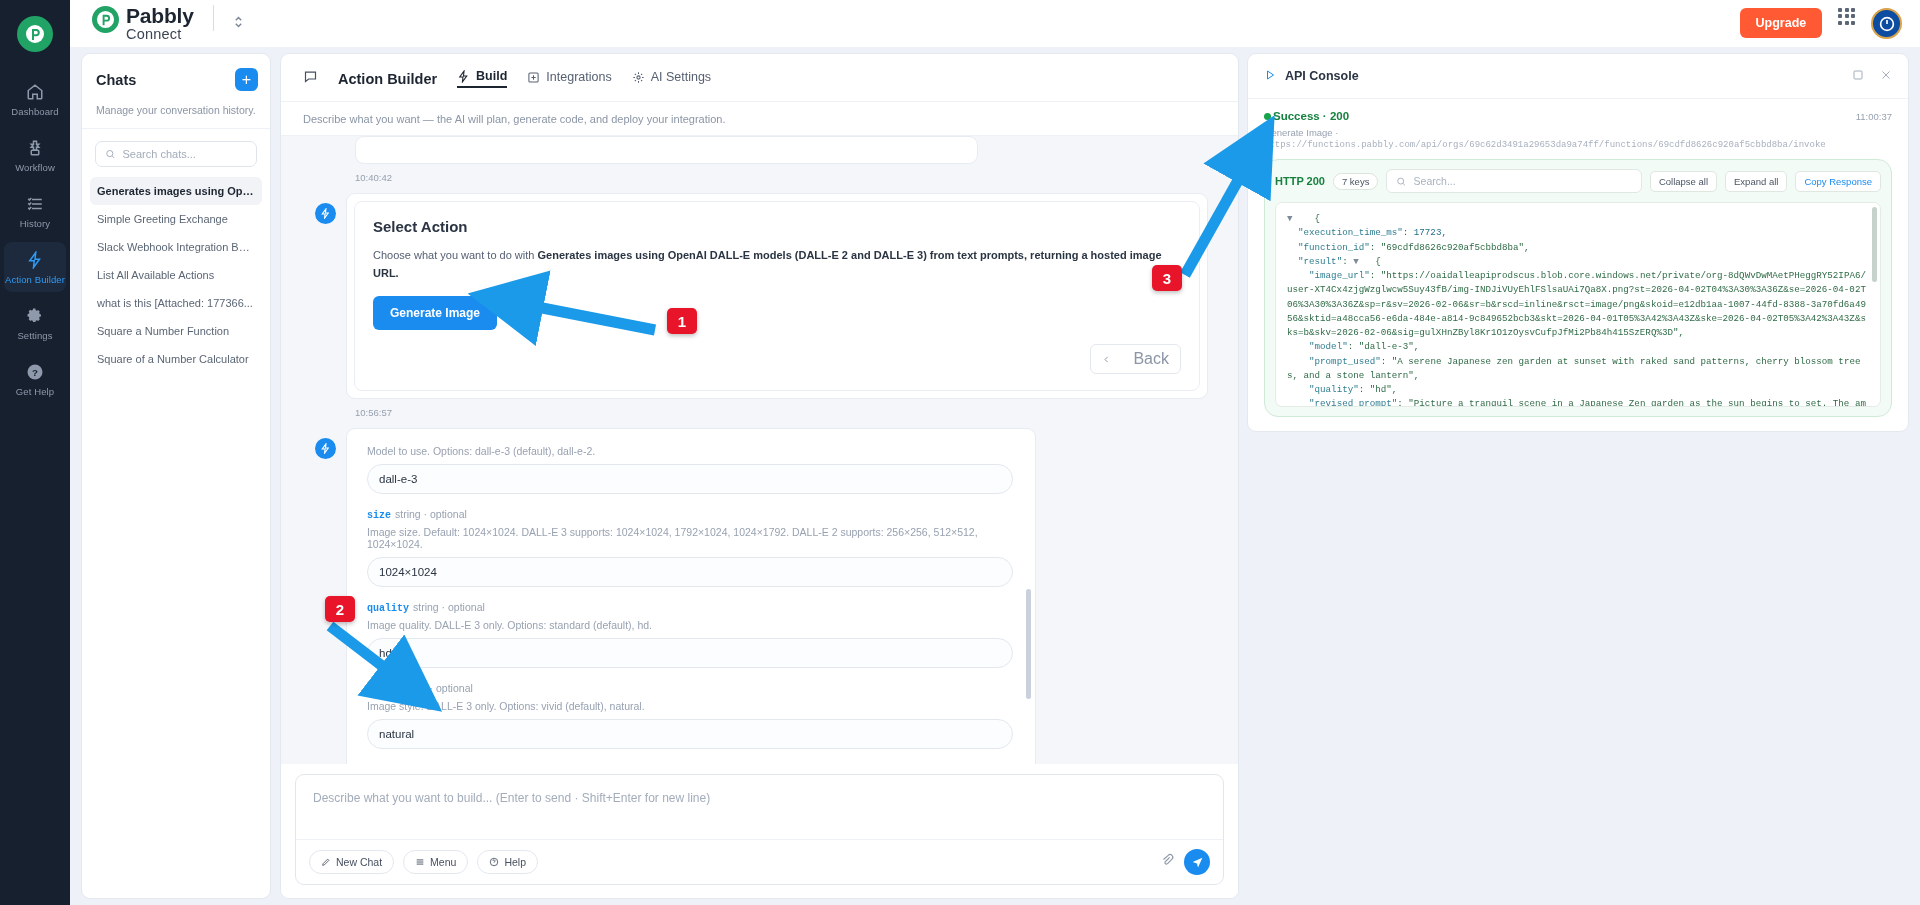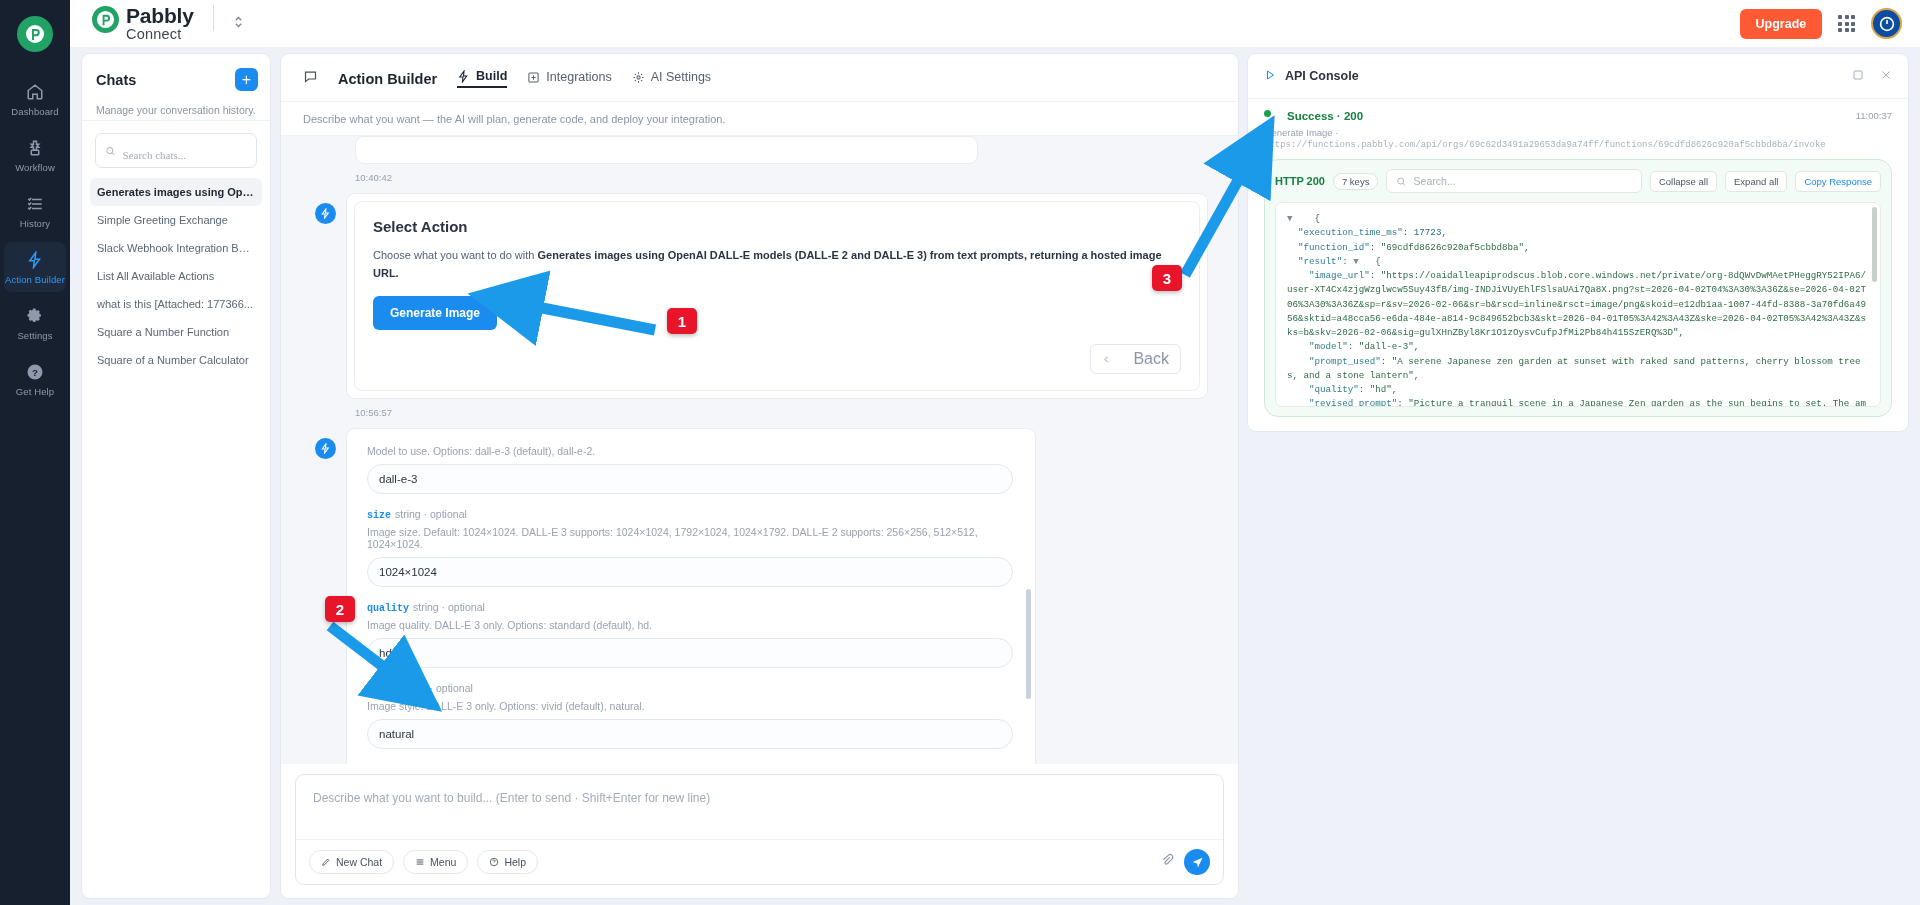--- a/index.html
+++ b/index.html
@@ -44,21 +44,21 @@
   .brand-mark {
     width: 27px; height: 27px; border-radius: 50%; background: #21a366;
     display: flex; align-items: center; justify-content: center;
     color: #fff; font-weight: bold; font-size: 19px; margin-top: 1px;
   }
   .brand-text { line-height: 1.02; }
   .brand-top { font-size: 21px; font-weight: 600; color: #1d2531; letter-spacing: -.2px; }
   .brand-bot { font-size: 14.5px; color: #3b4453; letter-spacing: .2px; }
   .brand-div { width: 1px; height: 26px; background: #d8dde5; margin: 0 12px; }
   .sel-caret { color: #7b8697; font-size: 13px; line-height: 1; margin-top: 8px; }
-  .topbar-right { margin-left: auto; display: flex; align-items: center; gap: 16px; }
+  .topbar-right { margin-left: auto; display: flex; align-items: flex-start; gap: 16px; }
   .upgrade-btn {
     background: #ff5a33; color: #fff; border: none; border-radius: 6px;
     font-size: 12.5px; font-weight: bold; padding: 8px 16px; cursor: pointer;
     font-family: inherit;
   }
   .grid-ic { display: grid; grid-template-columns: repeat(3, 4px); gap: 2.4px; cursor: pointer; }
   .grid-ic i { width: 4px; height: 4px; background: #5b6676; border-radius: 1px; display: block; }
   .avatar {
     width: 31px; height: 31px; border-radius: 50%; background: #0c4da2;
     border: 2px solid #d9a34a; display: flex; align-items: center; justify-content: center;
@@ -77,31 +77,31 @@
   .chats-head {
     display: flex; align-items: center; justify-content: space-between;
     padding: 14px 12px 13px 14px;
   }
   .chats-title { font-size: 14.5px; font-weight: bold; color: #1d2531; }
   .plus-btn {
     width: 23px; height: 23px; border-radius: 6px; background: #1a8cf0; color: #fff;
     border: none; font-size: 16px; line-height: 1; cursor: pointer; font-family: inherit;
   }
   .chats-sub {
-    font-size: 10.5px; color: #8b95a5; padding: 0 14px 4px;
+    font-size: 10.5px; color: #8b95a5; padding: 0 14px 12px;
     border-bottom: 1px solid #eef1f6;
   }
   .search-wrap { padding: 12px 13px 8px; }
   .search-box {
     display: flex; align-items: center; gap: 7px; border: 1px solid #dfe4ec;
     border-radius: 7px; padding: 6px 9px;
   }
   .search-box input {
     border: none; outline: none; font-size: 11px; color: #3a4452;
-    font-family: Liberation Serif, serif; width: 100%; background: transparent; margin-top: 9px;
+    font-family: Liberation Sans, sans-serif; width: 100%; background: transparent;
   }
   .search-box input::placeholder { color: #a3acba; }
   .chat-list { padding: 2px 8px; overflow-y: auto; }
   .chat-item {
     font-size: 11px; color: #5b6675; padding: 8px 7px; border-radius: 6px;
     cursor: pointer; white-space: nowrap; overflow: hidden; text-overflow: ellipsis;
   }
   .chat-item.active { background: #f1f3f7; color: #1d2531; font-weight: bold; }
 
   
@@ -221,21 +221,21 @@
     margin: 6px 11px 6px 0; display: flex; flex-direction: column;
     align-self: flex-start; max-height: 420px; overflow: hidden;
   }
   .console-head {
     display: flex; align-items: center; gap: 9px; padding: 13px 16px;
     border-bottom: 1px solid #eef1f6;
   }
   .console-title { font-size: 12.5px; font-weight: 600; color: #2a3442; }
   .console-head .hactions { margin-left: auto; display: flex; gap: 16px; color: #9aa4b2; }
   .console-body { padding: 11px 16px 14px; }
-  .status-row { display: flex; gap: 16px; }
+  .status-row { display: flex; align-items: center; gap: 2px; }
   .dot { width: 7px; height: 7px; border-radius: 50%; background: #16a34a; }
   .status-txt { font-size: 11.5px; font-weight: bold; color: #16803f; }
   .status-time { margin-left: auto; font-size: 9.5px; color: #98a2b1; }
   .endpoint { font-size: 9.5px; color: #98a2b1; margin: 5px 0 9px; }
   .endpoint .url { font-family: "Liberation Mono", monospace; font-size: 9px; color: #a8b1bf; }
   .resp-box {
     border: 1px solid #cfead7; border-radius: 14px; background: #f2fbf5; padding: 9px 10px;
   }
   .resp-toolbar { display: flex; align-items: center; gap: 8px; }
   .http-badge { font-size: 11px; font-weight: bold; color: #16803f; }

